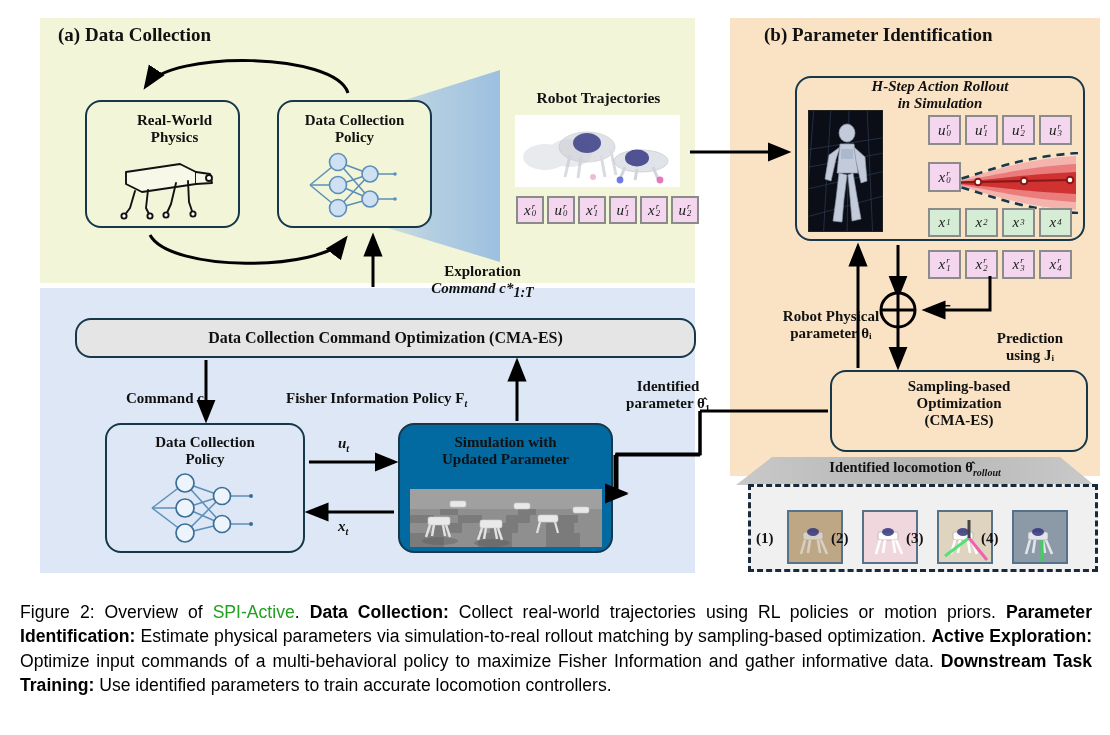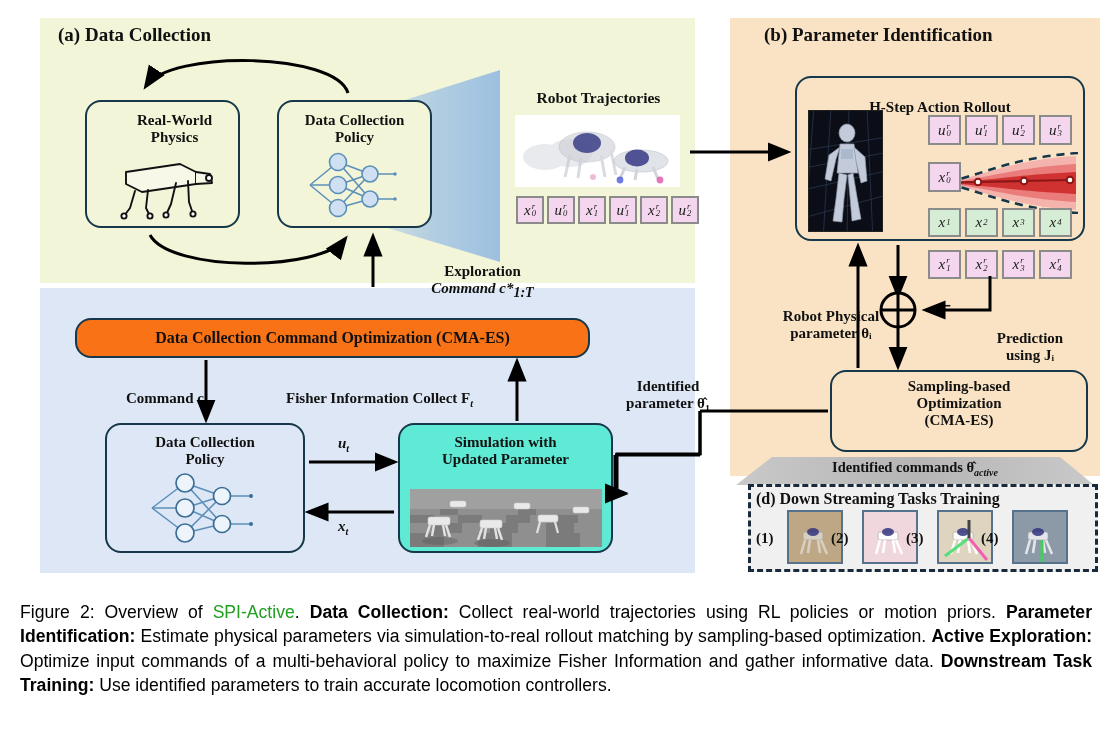--- a/index.html
+++ b/index.html
@@ -23,23 +23,23 @@
 
   
   .rbox{position:absolute;border:2.5px solid #16384a;border-radius:16px;
         box-sizing:border-box;}
   .rbox .hdr{text-align:center;font-weight:bold;color:#111;line-height:1.12;}
 
   #box-physics{left:85px;top:100px;width:155px;height:128px;background:#f2f5d8;}
   #box-policy-a{left:277px;top:100px;width:155px;height:128px;background:#f2f5d8;}
   #box-hstep{left:795px;top:76px;width:290px;height:165px;background:#fae3c4;}
   #box-sampling{left:830px;top:370px;width:258px;height:82px;background:#fae3c4;}
-  #box-cmaes{left:75px;top:318px;width:515px;height:40px;background:#f97316;}
+  #box-cmaes{left:75px;top:318px;width:621px;height:40px;background:#e5e5e5;}
   #box-policy-c{left:105px;top:423px;width:200px;height:130px;background:#dde7f5;}
-  #box-sim{left:398px;top:423px;width:215px;height:130px;background:#5eead4;}
+  #box-sim{left:398px;top:423px;width:215px;height:130px;background:#0369a1;}
 
   .hdr-15{font-size:15px;}
   .hdr-16{font-size:16px;}
 
   
   .flabel{position:absolute;font-weight:bold;color:#111;text-align:center;
           line-height:1.15;font-family:"Liberation Serif",serif;}
 
   
   .chip{position:absolute;box-sizing:border-box;border:2px solid #8b8b8b;
@@ -206,22 +206,23 @@
       <span class="chip pink" style="position:relative;width:28px;height:28px;font-size:15px;">u<span style="display:inline-block;line-height:0.85;margin-left:1px;">
           <span style="font-size:8.7px;display:block;">r</span>
           <span style="font-size:8.7px;display:block;">2</span>
         </span></span>
     </div>
 
   <div class="panel" id="panel-b"></div>
   <div class="panel-title" id="title-b">(b) Parameter Identification</div>
 
   <div class="rbox" id="box-hstep">
-    <div class="hdr hdr-15" style="padding-top:21px;">
+    <div class="hdr hdr-15" style="padding-top:0;font-style:italic;">
       <div>H-Step Action Rollout</div>
+      <div>in Simulation</div>
     </div>
   </div>
 
   <div class="imgph" id="img-human">
     <svg width="75" height="122" viewBox="0 0 75 122">
       <rect width="75" height="122" fill="#0b0e17"></rect>
       <g stroke="#2f3e57" stroke-width="0.8" opacity="0.85">
         <path d="M-10 40 L85 25 M-10 58 L85 40 M-10 80 L85 58 M-10 108 L85 82"></path>
         <path d="M5 -5 L-5 130 M22 -5 L14 130 M40 -5 L38 130 M58 -5 L64 130 M74 -5 L86 130"></path>
       </g>
@@ -326,40 +327,40 @@
       <div>Sampling-based</div>
       <div>Optimization</div>
       <div>(CMA-ES)</div>
     </div>
   </div>
 
   <svg style="position:absolute;left:730px;top:455px;width:370px;height:32px;">
     <polygon points="6,30 364,30 330,2 42,2" fill="url(#trapGrad)"></polygon>
   </svg>
   <div class="flabel" style="left:760px;top:459px;width:310px;font-size:14.5px;">
-    <span>Identified commands θ̂</span><span class="ital" style="font-size:10px;vertical-align:sub;">active</span>
+    <span>Identified locomotion θ̂</span><span class="ital" style="font-size:10px;vertical-align:sub;">rollout</span>
   </div>
 
   <div class="panel" id="panel-c"></div>
 
   <div class="flabel" style="left:390px;top:263px;width:185px;font-size:15px;text-align:center;">
     <div>Exploration</div>
     <div><span class="ital">Command c*</span><span class="ital" style="font-size:14px;vertical-align:sub;">1:T</span></div>
   </div>
 
   <div class="rbox" id="box-cmaes">
     <div class="hdr hdr-16" style="line-height:36px;">Data Collection Command Optimization (CMA-ES)</div>
   </div>
 
   <div class="flabel" style="left:126px;top:390px;font-size:15px;">
     <span>Command c</span><span class="ital" style="font-size:10px;vertical-align:sub;">t</span>
   </div>
 
   <div class="flabel" style="left:286px;top:390px;font-size:15px;">
-    <span>Fisher Information Collect F</span><span class="ital" style="font-size:10px;vertical-align:sub;">t</span>
+    <span>Fisher Information Policy F</span><span class="ital" style="font-size:10px;vertical-align:sub;">t</span>
   </div>
 
   <div class="rbox" id="box-policy-c">
     <div class="hdr hdr-15" style="padding-top:9px;">
       <div>Data Collection</div>
       <div>Policy</div>
     </div>
     <svg width="150" height="76" style="display:block;margin:2px auto 0;">
       <g stroke="#5b8fb9" stroke-width="1.5" fill="none">
         <line x1="22" y1="38" x2="55" y2="13"></line>
@@ -439,21 +440,20 @@
   <div class="flabel" style="left:338px;top:518px;font-size:15px;">
     <span class="ital">x</span><span class="ital" style="font-size:10px;vertical-align:sub;">t</span>
   </div>
 
   <div class="flabel" style="left:608px;top:378px;width:120px;font-size:15px;">
     <div>Identified</div>
     <div><span>parameter θ̂</span><span style="font-size:10px;vertical-align:sub;">1</span></div>
   </div>
 
   <div class="panel" id="panel-d"></div>
-  <div class="panel-title" id="title-d">(d) Down Streaming Tasks Training</div>
   <div id="task-row">
       <div class="flabel" style="left: 756px; top: 530px; font-size: 15px;">(1)</div>
       <div class="task-img" style="left: 787px;"><svg width="52" height="50" viewBox="0 0 52 50">
           <rect width="52" height="50" fill="#bda784"></rect>
           <g fill="#d9d2c4" stroke="#9a9a9a" stroke-width="0.6" opacity="0.95">
             <rect x="14" y="20" width="20" height="8" rx="2"></rect>
             <path d="M16 28 L12 42 M32 28 L38 42 M21 28 L19 41 M29 28 L31 41" stroke="#d9d2c4" stroke-width="2.6" fill="none"></path>
           </g>
           <ellipse cx="24" cy="20" rx="6" ry="4" fill="#34357e" opacity="0.85"></ellipse>
         </svg></div>

